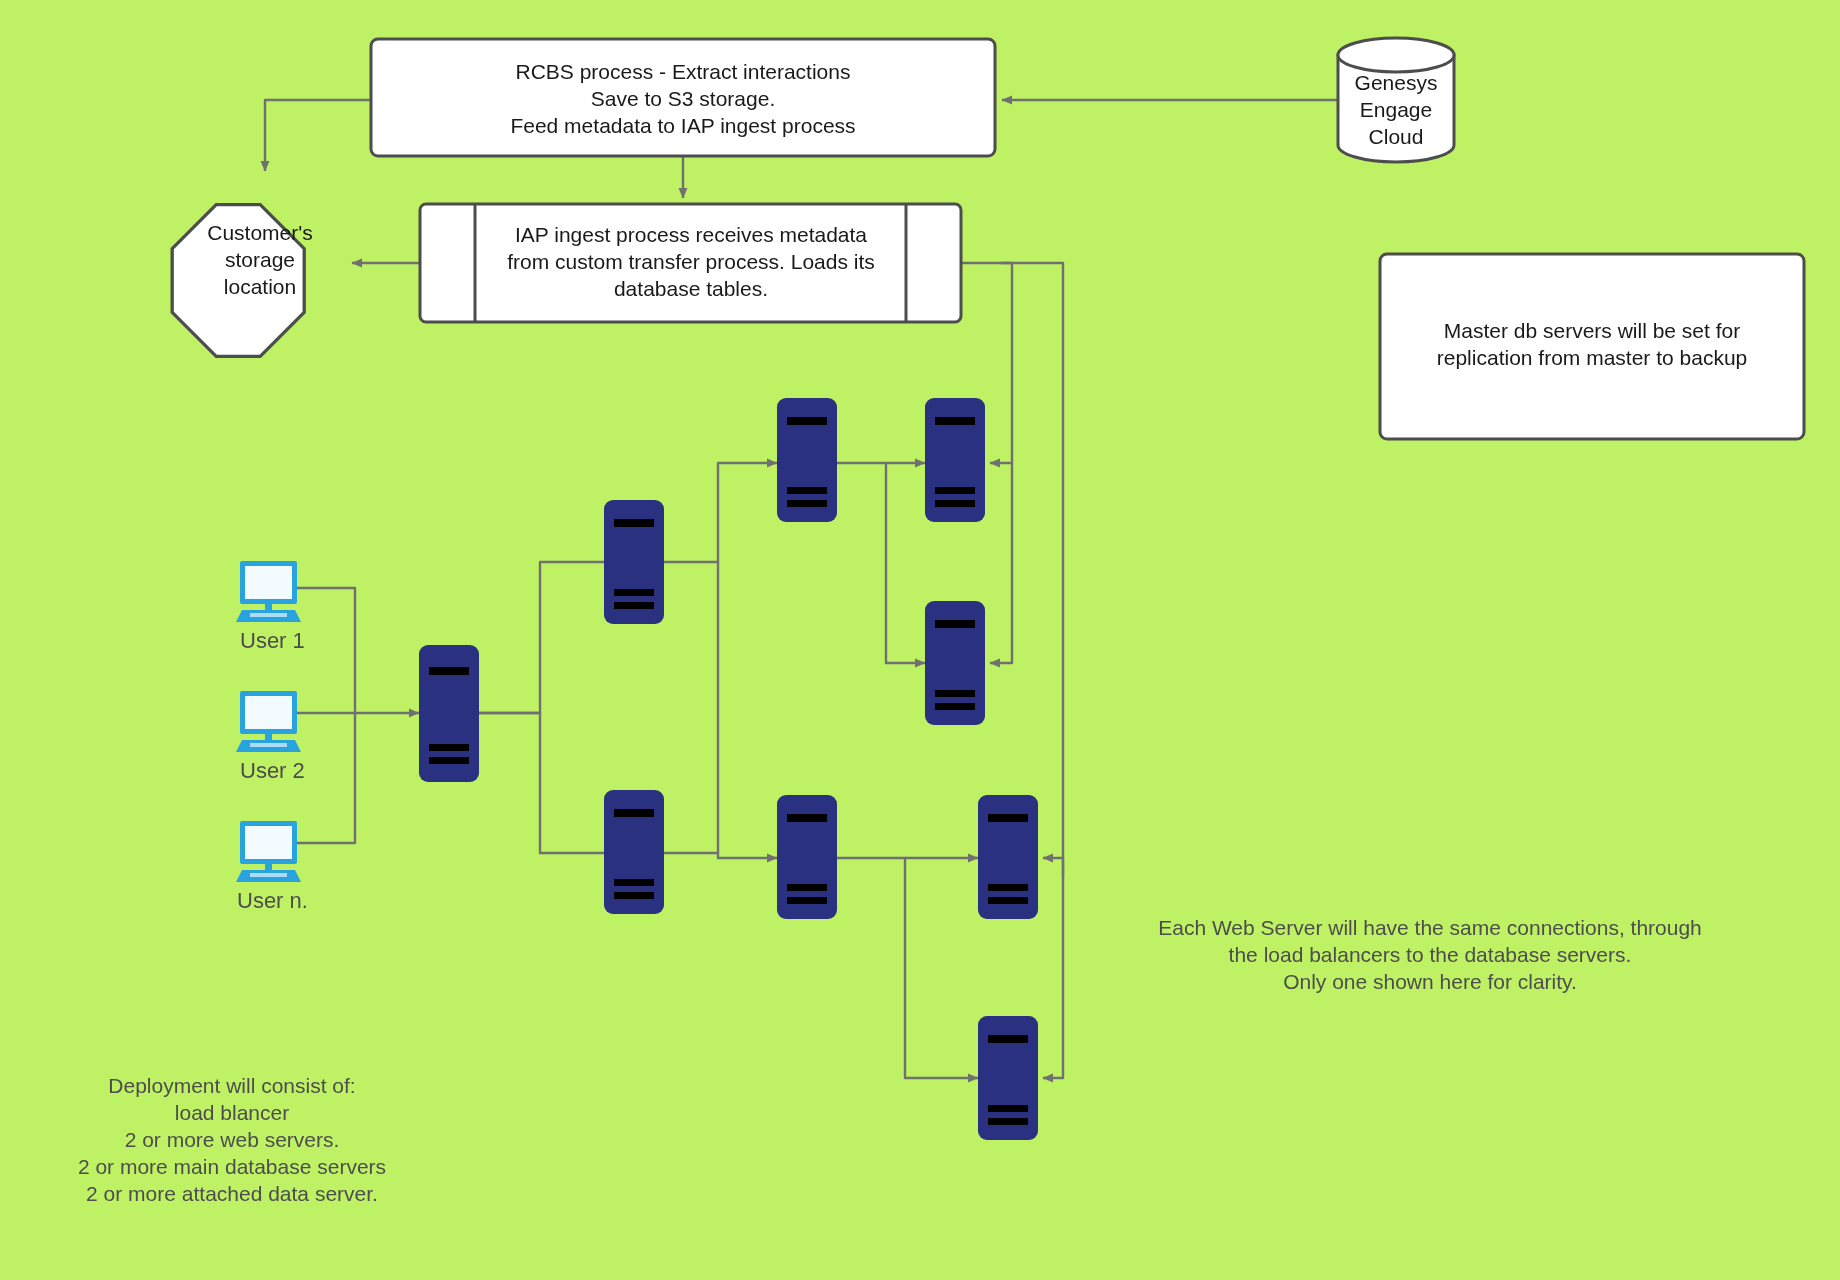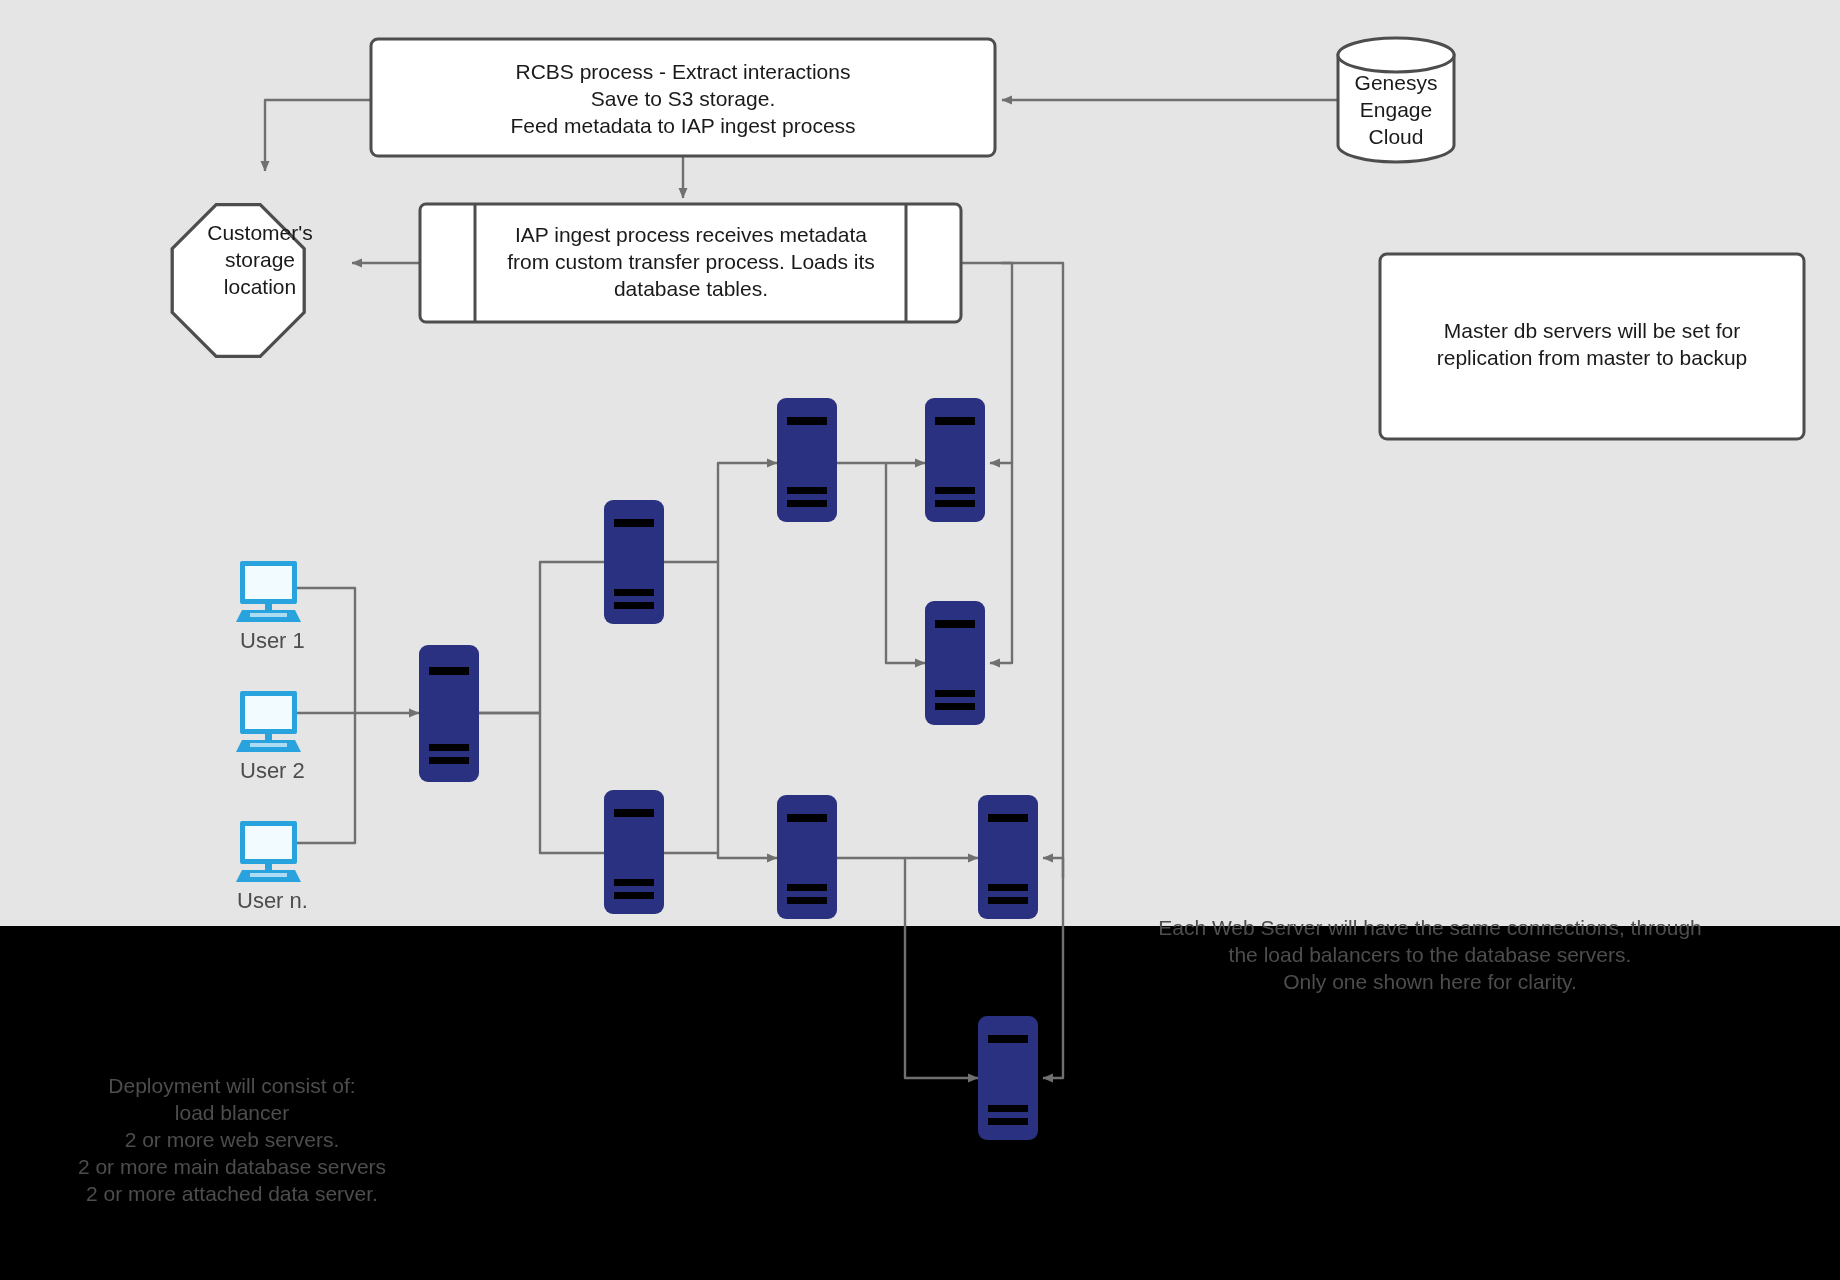--- a/index.html
+++ b/index.html
@@ -1,18 +1,18 @@
 <!DOCTYPE html>
 <html><head>
 <meta charset="utf-8">
 <style>
   html,body{margin:0;padding:0;background:#000;}
   body{width:1840px;height:1280px;overflow:hidden;
        font-family:"Liberation Sans","DejaVu Sans",sans-serif;}
-  #stage{position:relative;width:1840px;height:926px;background:#e5e5e5;}
+  #stage{position:relative;width:1840px;height:1280px;background:#bef264;}
   svg{position:absolute;top:0;left:0;width:1840px;height:1280px;}
   .shape-text{fill:#1a1a1a;font-size:21px;font-family:"Liberation Sans","DejaVu Sans",sans-serif;}
   .note-text{fill:#4d4d4d;font-size:21px;font-family:"Liberation Sans","DejaVu Sans",sans-serif;}
   .user-label{fill:#4d4d4d;font-size:22px;font-family:"Liberation Sans","DejaVu Sans",sans-serif;}
   .shape-fill{fill:#ffffff;stroke:#4d4d4d;stroke-width:3;}
   .conn{fill:none;stroke:#707070;stroke-width:2.4;stroke-linecap:butt;stroke-linejoin:round;}
   .srv-body{fill:#2a3180;}
   .srv-bar{fill:#000000;}
   .lap-screen-out{fill:#29a3dd;}
   .lap-screen-in{fill:#f2fbff;}

